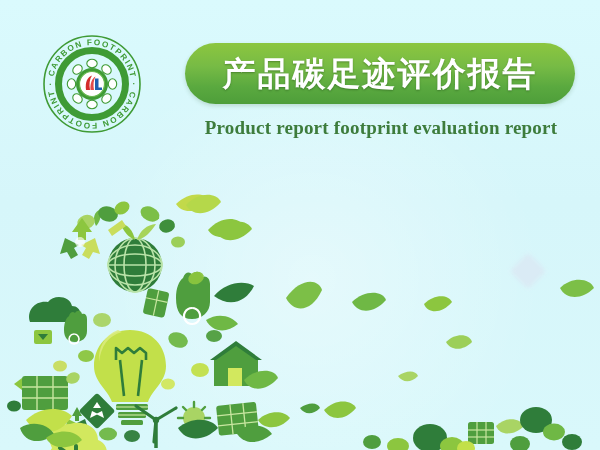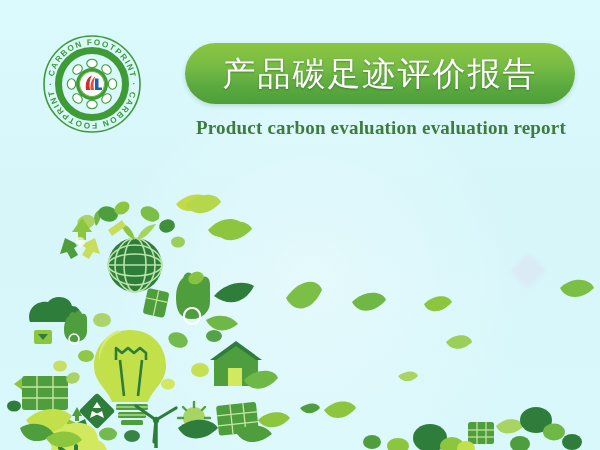--- a/index.html
+++ b/index.html
@@ -67,21 +67,21 @@
     border-radius: 32px;
     background: linear-gradient(180deg, #8cc63f 0%, #77bb45 38%, #5aa93f 72%, #4e9e3a 100%);
     box-shadow: 0 2px 4px rgba(40,90,30,0.18);
     display: flex;
     align-items: center;
     justify-content: center;
   }
   .title-text {
     color: #ffffff;
     font-size: 33px;
-    font-weight: normal;
+    font-weight: bold;
     letter-spacing: 2px;
     line-height: 1;
     font-family: "DejaVu Sans", "Liberation Sans", sans-serif;
     text-shadow: 0 1px 2px rgba(30,70,20,0.45);
     white-space: nowrap;
   }
 
   .subtitle {
     position: absolute;
     left: 185px;
@@ -160,21 +160,21 @@
           <path d="M 53,56 L 53,44.5 L 56.5,44.5 L 56.5,56 Z" fill="#1f5fb0"></path>
           <path d="M 53,53.5 L 60,53.5 L 60,56 L 53,56 Z" fill="#1f5fb0"></path>
         </g>
       </svg>
     </div>
 
     <div class="title-pill">
       <span class="title-text">产品碳足迹评价报告</span>
     </div>
 
-    <div class="subtitle">Product carbon evaluation evaluation report</div>
+    <div class="subtitle">Product report footprint evaluation report</div>
   </div>
 
   <div class="illustration">
     <svg width="600" height="280" viewBox="0 0 600 280">
 
       <g>
         <circle cx="135" cy="95" r="27" fill="#2f7d3a"></circle>
         <g stroke="#b9e3a8" stroke-width="1.6" fill="none">
           <ellipse cx="135" cy="95" rx="27" ry="11"></ellipse>
           <ellipse cx="135" cy="95" rx="27" ry="20"></ellipse>

